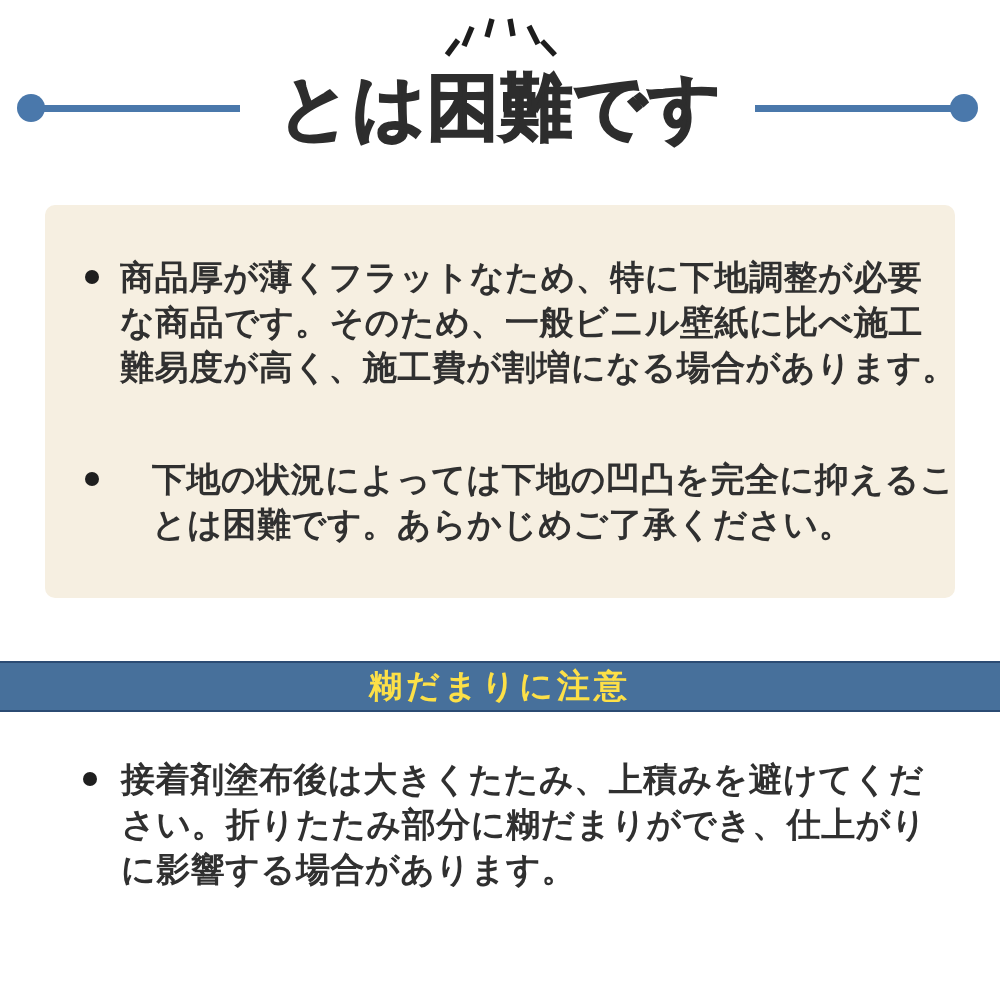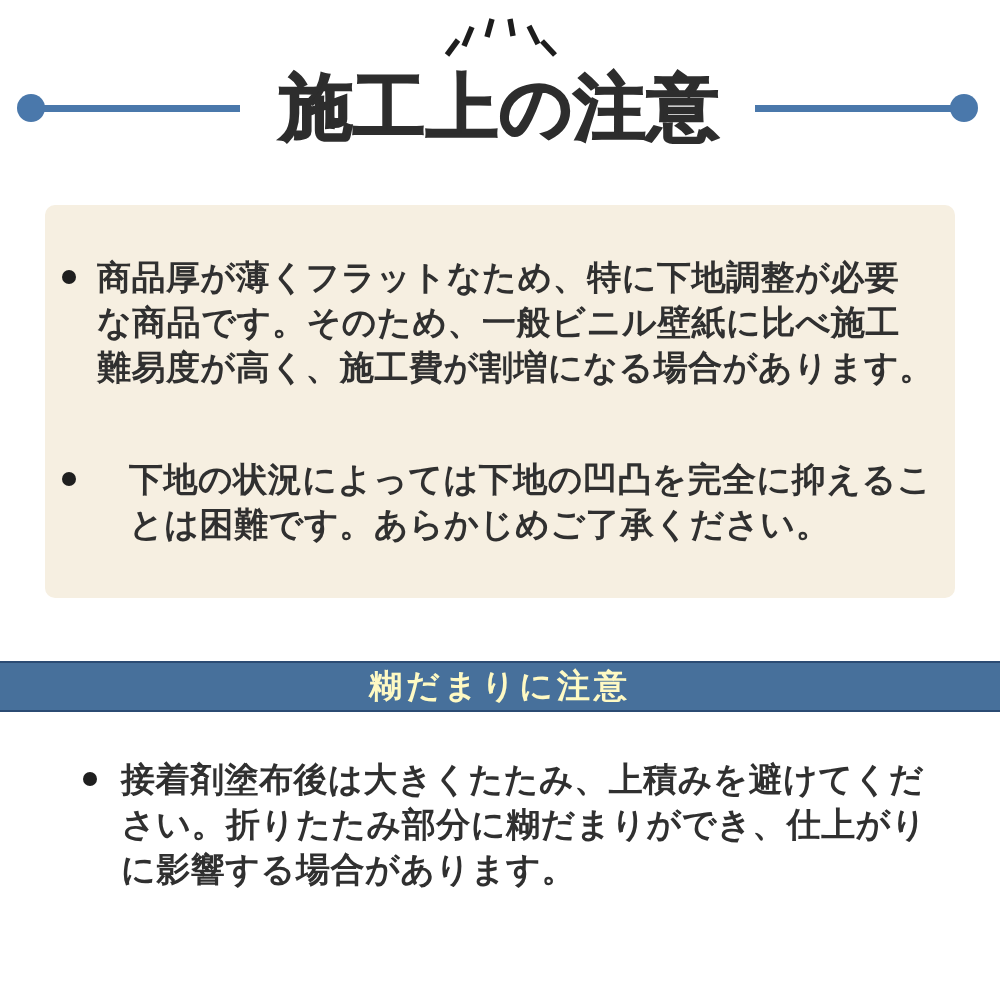--- a/index.html
+++ b/index.html
@@ -21,41 +21,41 @@
   }
   .deco{position:absolute;top:94px;display:flex;align-items:center;}
   .deco-left{left:17px;}
   .deco-right{right:22px;flex-direction:row-reverse;}
   .deco .dot{width:28px;height:28px;border-radius:50%;background:#4a78ab;flex:none;}
   .deco .bar{width:198px;height:7px;background:#4a78ab;margin:0 -3px;}
   
   .card{
     position:absolute;left:45px;top:205px;width:910px;height:393px;
     background:#f6efe1;border-radius:10px;box-sizing:border-box;
-    padding:50px 20px 0 17px;
+    padding:50px 20px 0 40px;
   }
   .bullet-item{display:flex;align-items:flex-start;}
   .bullet-item + .bullet-item{margin-top:67px;gap:32px;}
   .bullet-dot{
     width:14px;height:14px;border-radius:50%;background:#1f1f1f;
     flex:none;margin-top:15px;margin-right:21px;
   }
   .bullet-text{
     font-size:34px;font-weight:bold;color:#303030;
     line-height:45px;white-space:pre;letter-spacing:0.5px;
   }
   
   .banner{
     position:absolute;left:0;top:661px;width:1000px;height:51px;
     background:#47709b;box-sizing:border-box;
     border-top:2px solid #2b4b73;border-bottom:2px solid #2b4b73;
     display:flex;align-items:center;justify-content:center;
   }
   .banner-label{
-    color:#fef9c3;font-size:33px;font-weight:bold;
+    color:#fde047;font-size:33px;font-weight:bold;
     letter-spacing:4px;white-space:pre;
   }
   
   .section-glue{position:absolute;left:83px;top:757px;width:880px;}
   .section-glue .bullet-dot{margin-right:24px;}
 </style>
 </head>
 <body>
 
 <div class="burst">
@@ -73,21 +73,21 @@
 
 <div class="deco deco-left">
   <span class="dot"></span>
   <span class="bar"></span>
 </div>
 <div class="deco deco-right">
   <span class="dot"></span>
   <span class="bar"></span>
 </div>
 
-<div class="page-title">施工上の注意</div>
+<div class="page-title">とは困難です</div>
 
 <div class="card">
   <div class="bullet-item">
     <span class="bullet-dot"></span>
     <span class="bullet-text">商品厚が薄くフラットなため、特に下地調整が必要
 な商品です。そのため、一般ビニル壁紙に比べ施工
 難易度が高く、施工費が割増になる場合があります。</span>
   </div>
   <div class="bullet-item">
     <span class="bullet-dot"></span>

